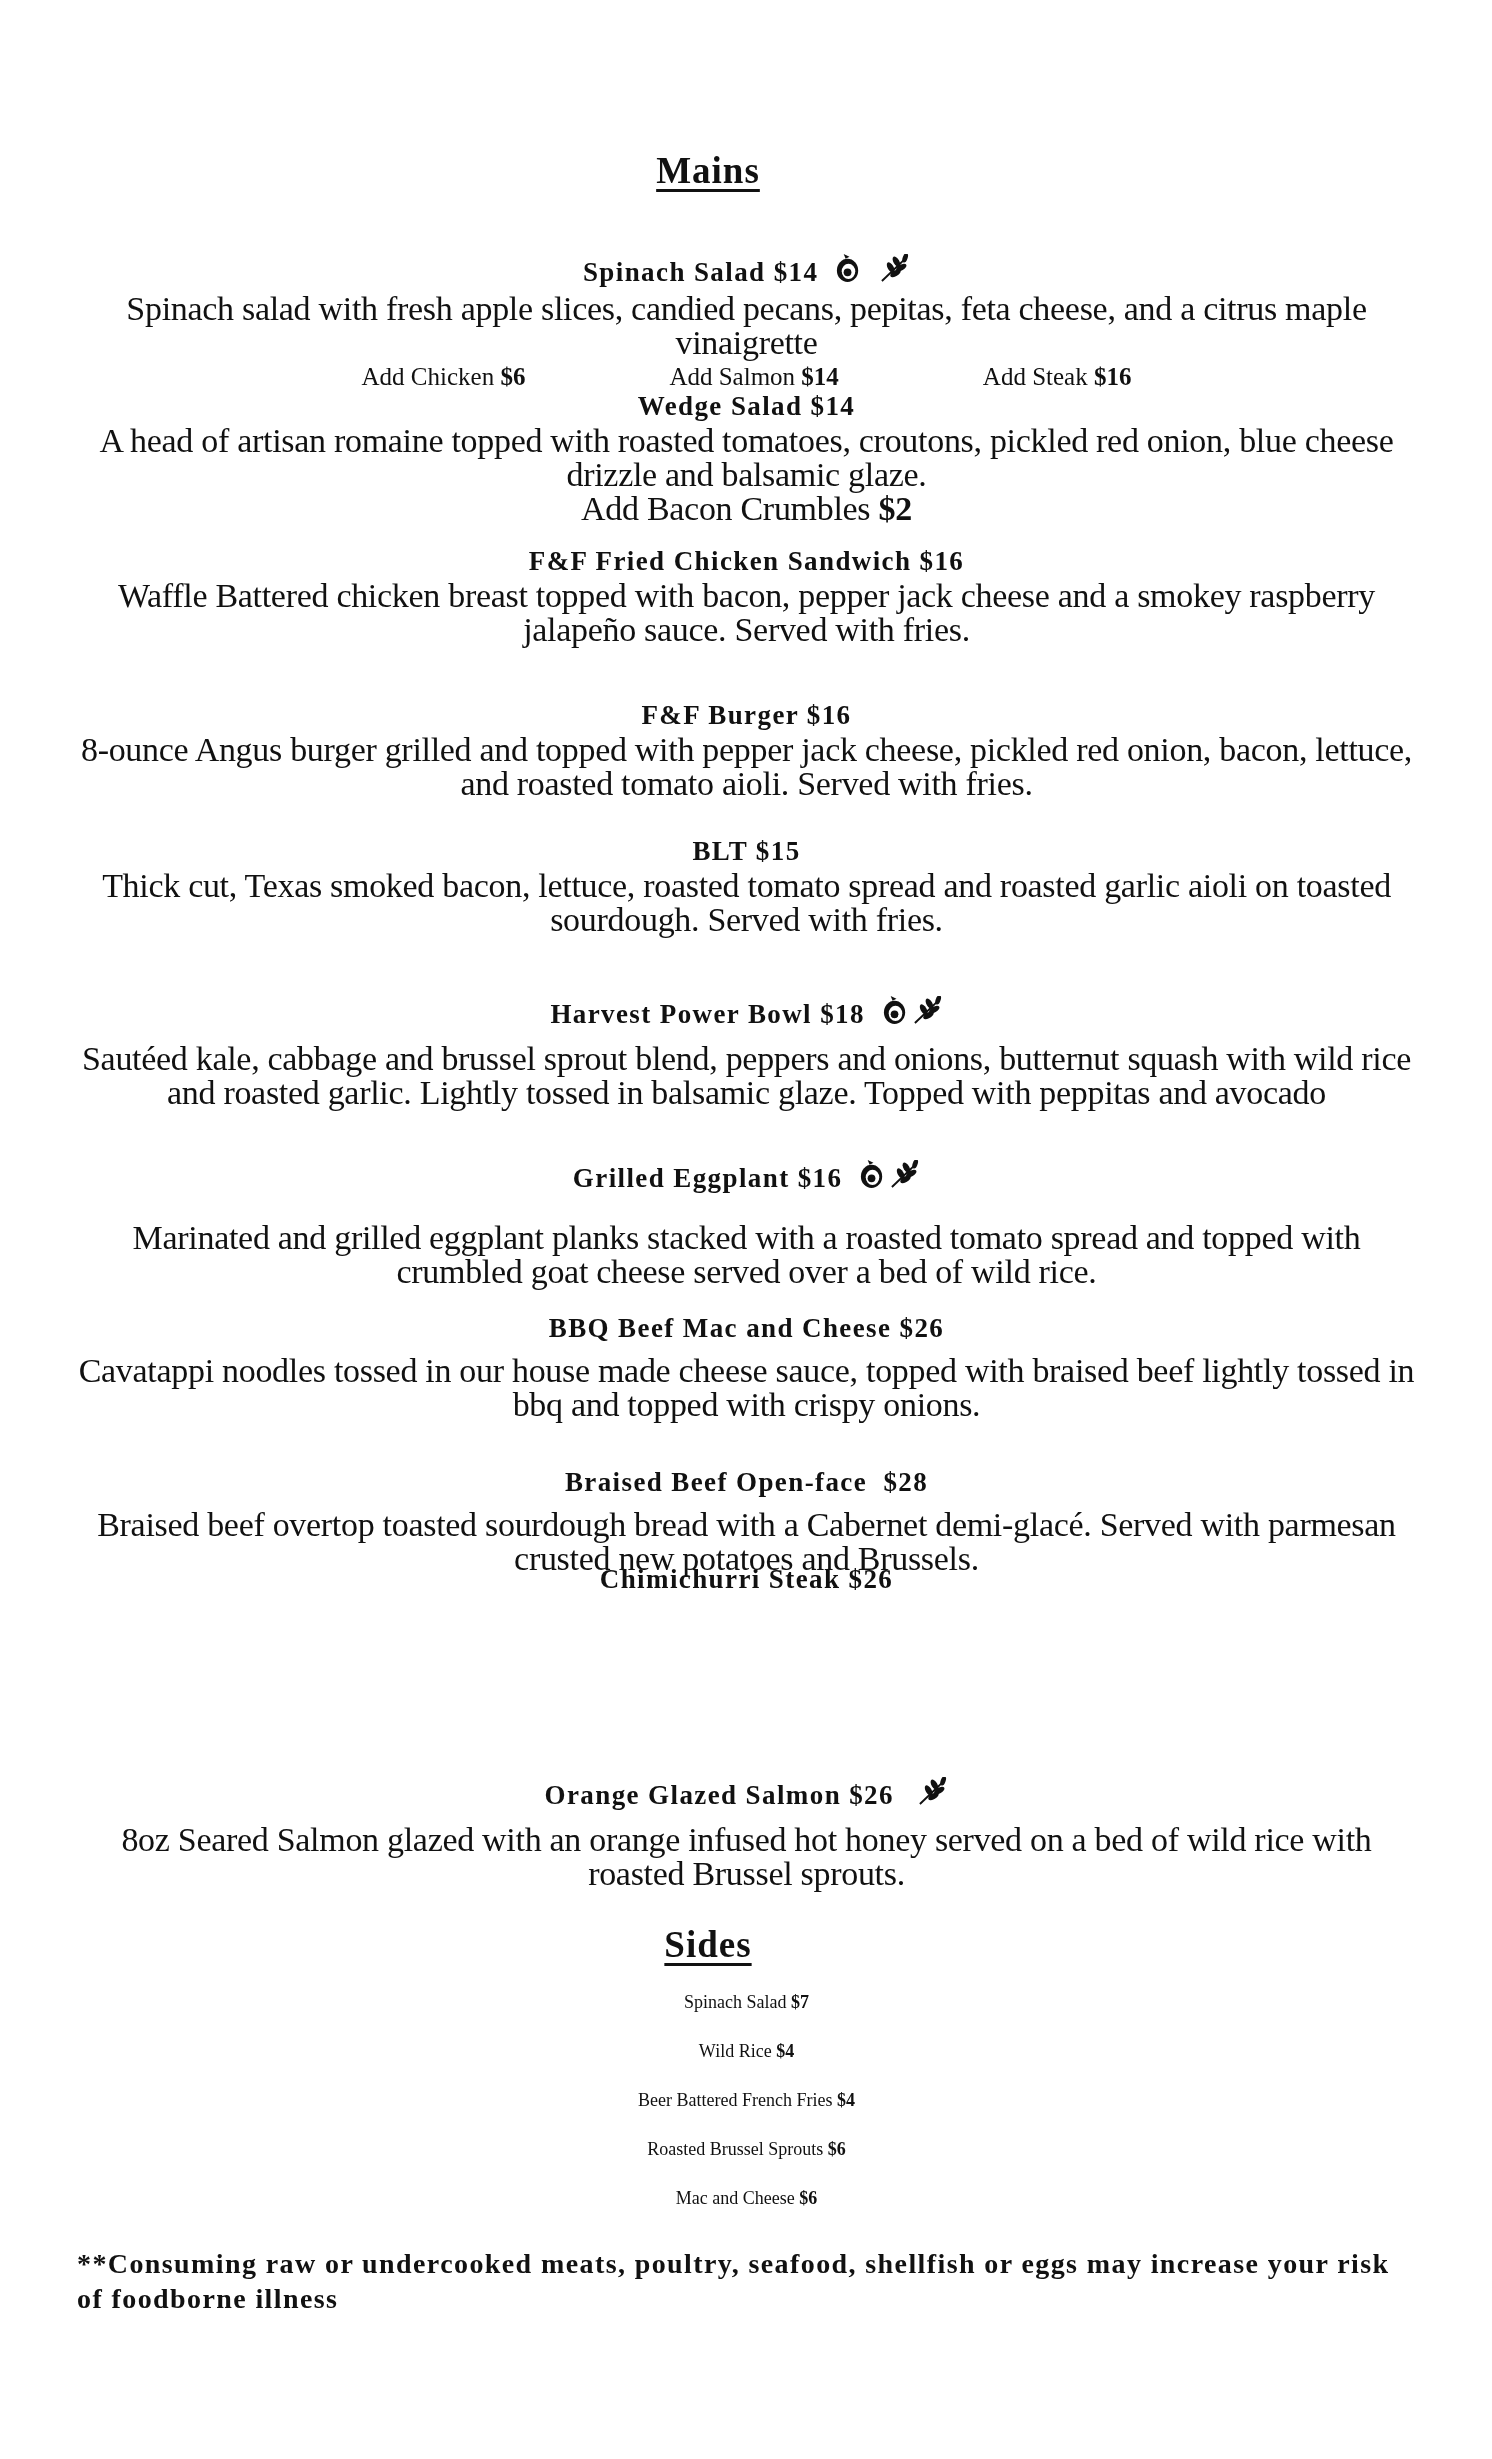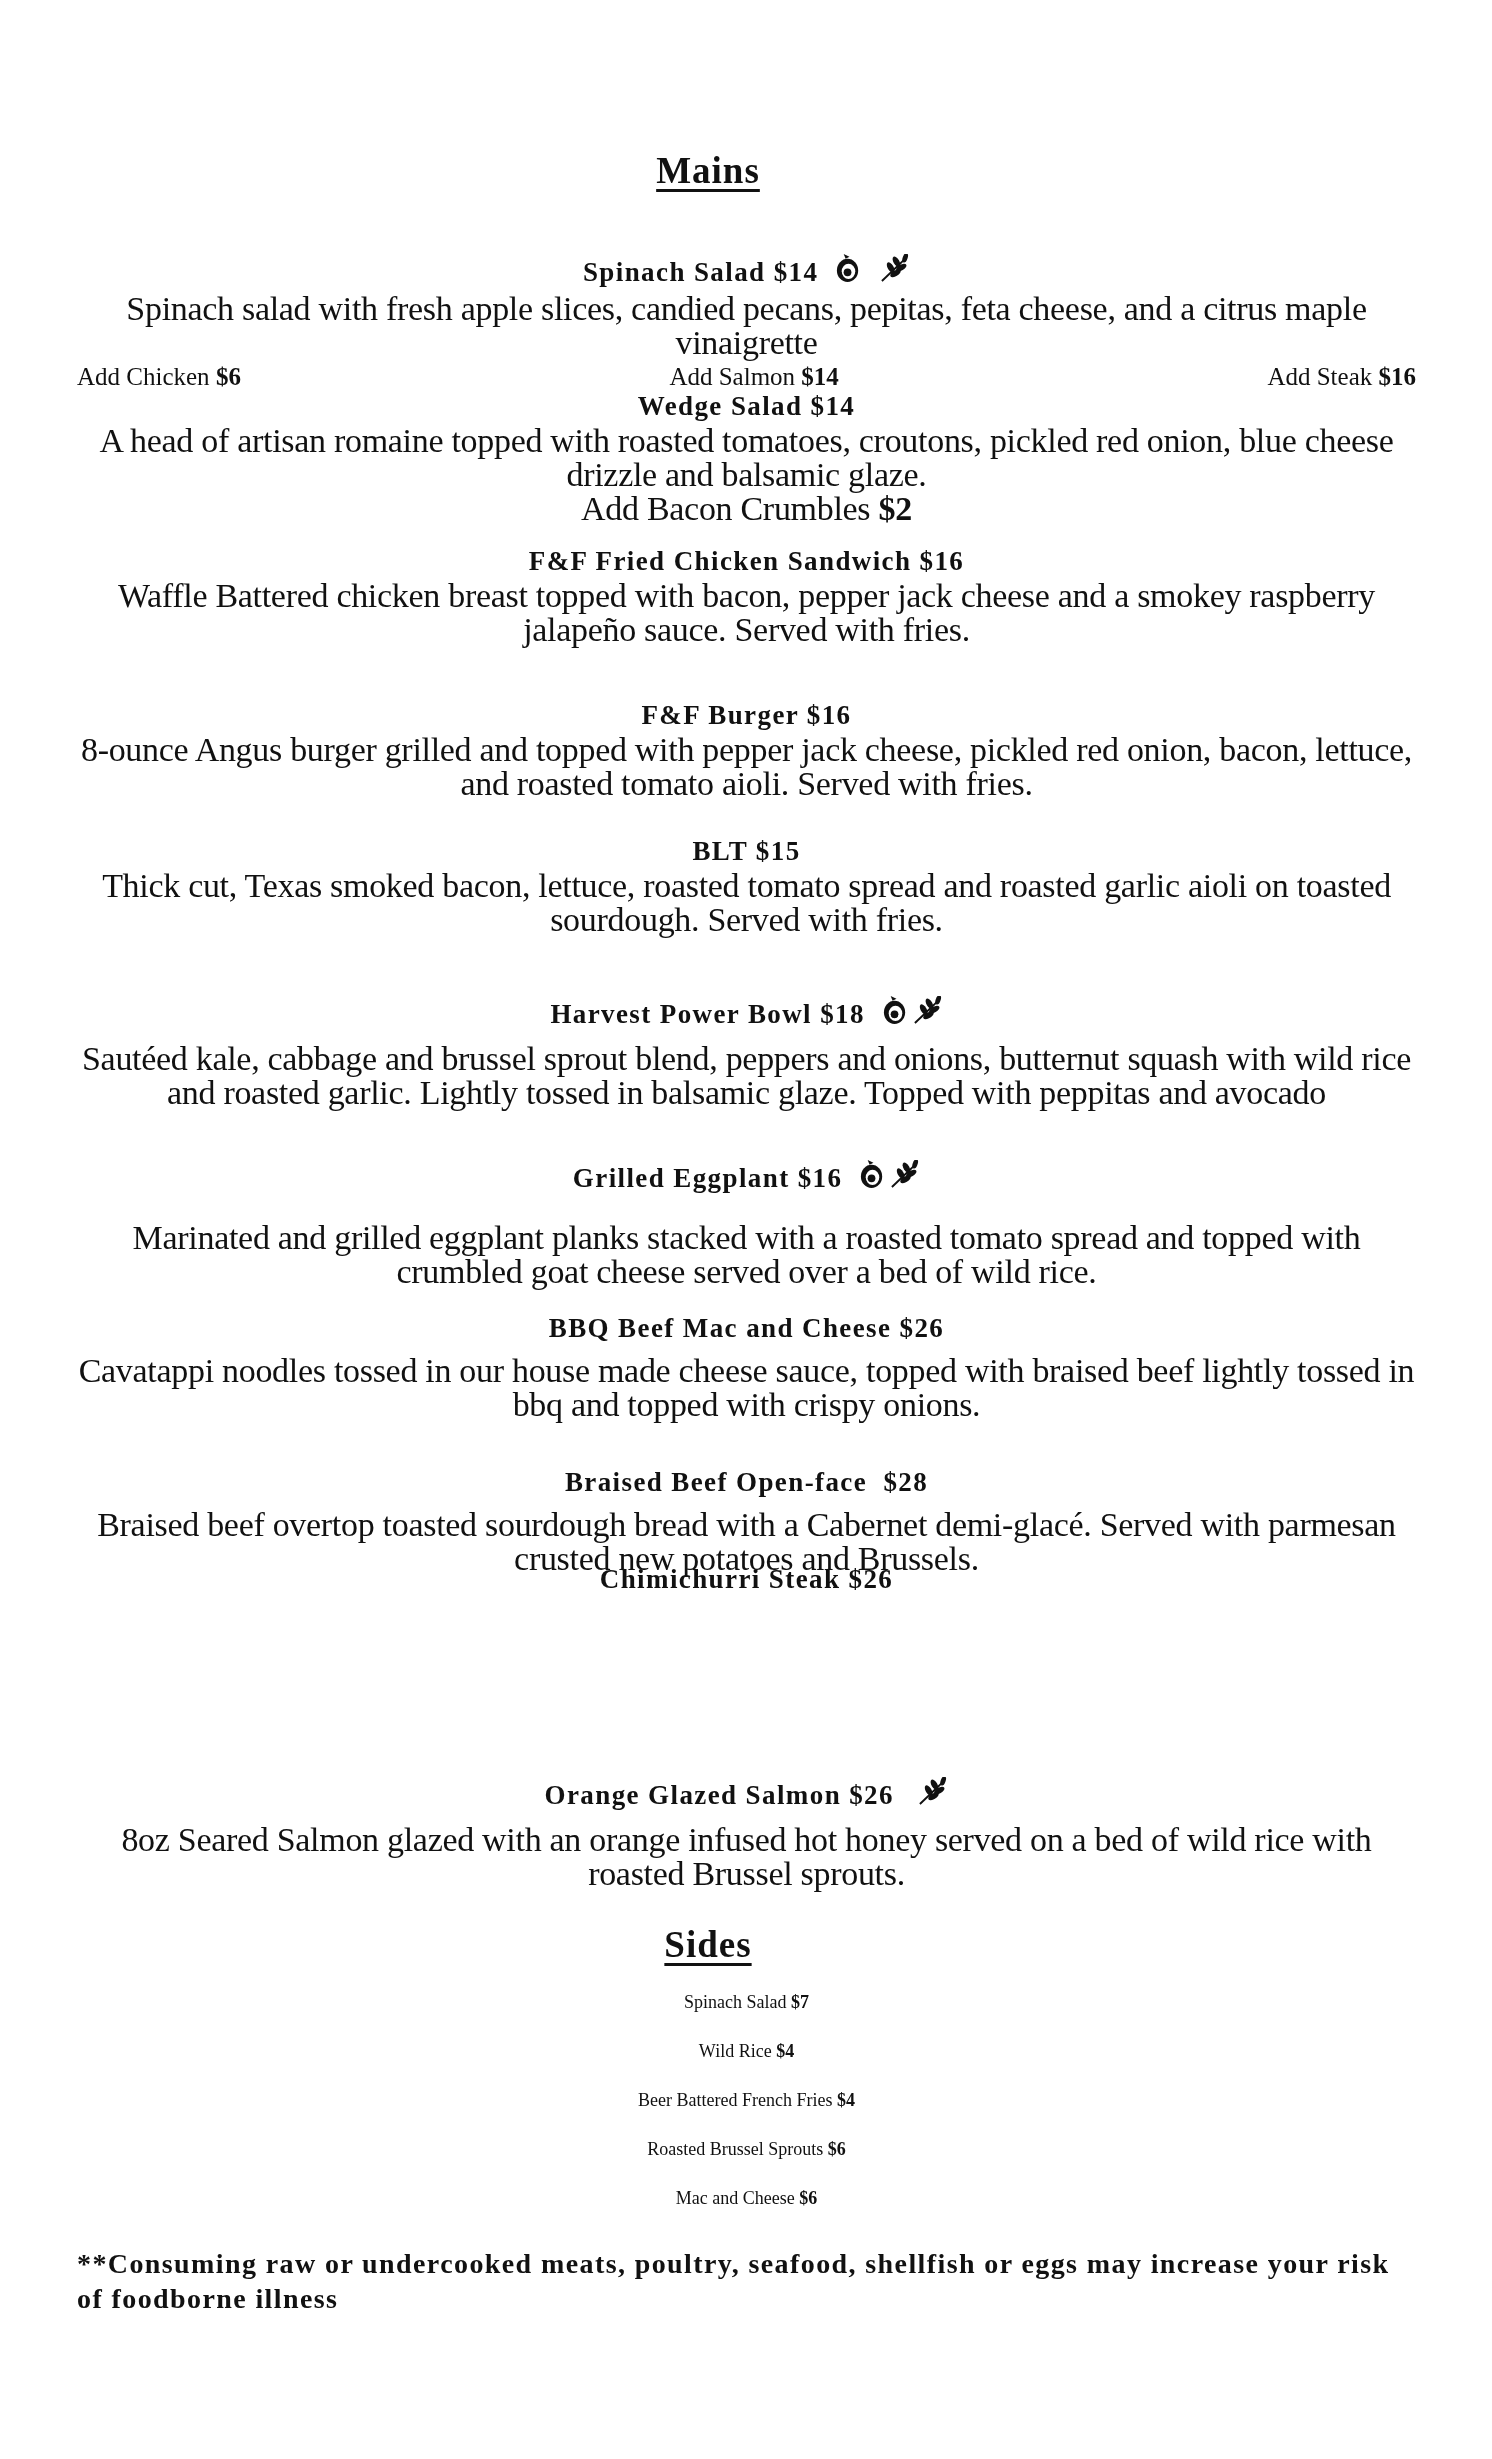--- a/index.html
+++ b/index.html
@@ -11,21 +11,21 @@
   .section-title {
     position: absolute; left: 0; width: 1416px; text-align: center;
     font-size: 37px; font-weight: bold; letter-spacing: 1px;
   }
   .section-title span { text-decoration: underline; text-underline-offset: 5.8px; text-decoration-thickness: 2.9px; }
   .item { position: absolute; left: 77px; width: 1339px; text-align: center; }
   .item-name {
     font-size: 27px; font-weight: bold; letter-spacing: 1.4px; line-height: 35px;
   }
   .item-desc { font-size: 34px; line-height: 34px; letter-spacing: -0.3px; }
-  .addons { font-size: 25px; line-height: 34px; display: flex; justify-content: space-between; gap: 144px; }
+  .addons { font-size: 25px; line-height: 34px; display: flex; justify-content: center; gap: 144px; }
   .addon b, .item-desc b { font-weight: bold; }
   .icon { display: inline-block; vertical-align: -1.9px; margin-left: 7.7px; }
   .side { position: absolute; left: 0; width: 1493px; text-align: center; font-size: 18px; line-height: 33px; }
   .disclaimer {
     position: absolute; left: 77px; width: 1339px; text-align: left;
     font-size: 28px; font-weight: bold; letter-spacing: 1.4px; line-height: 35px;
   }
 </style>
 </head>
 <body>

